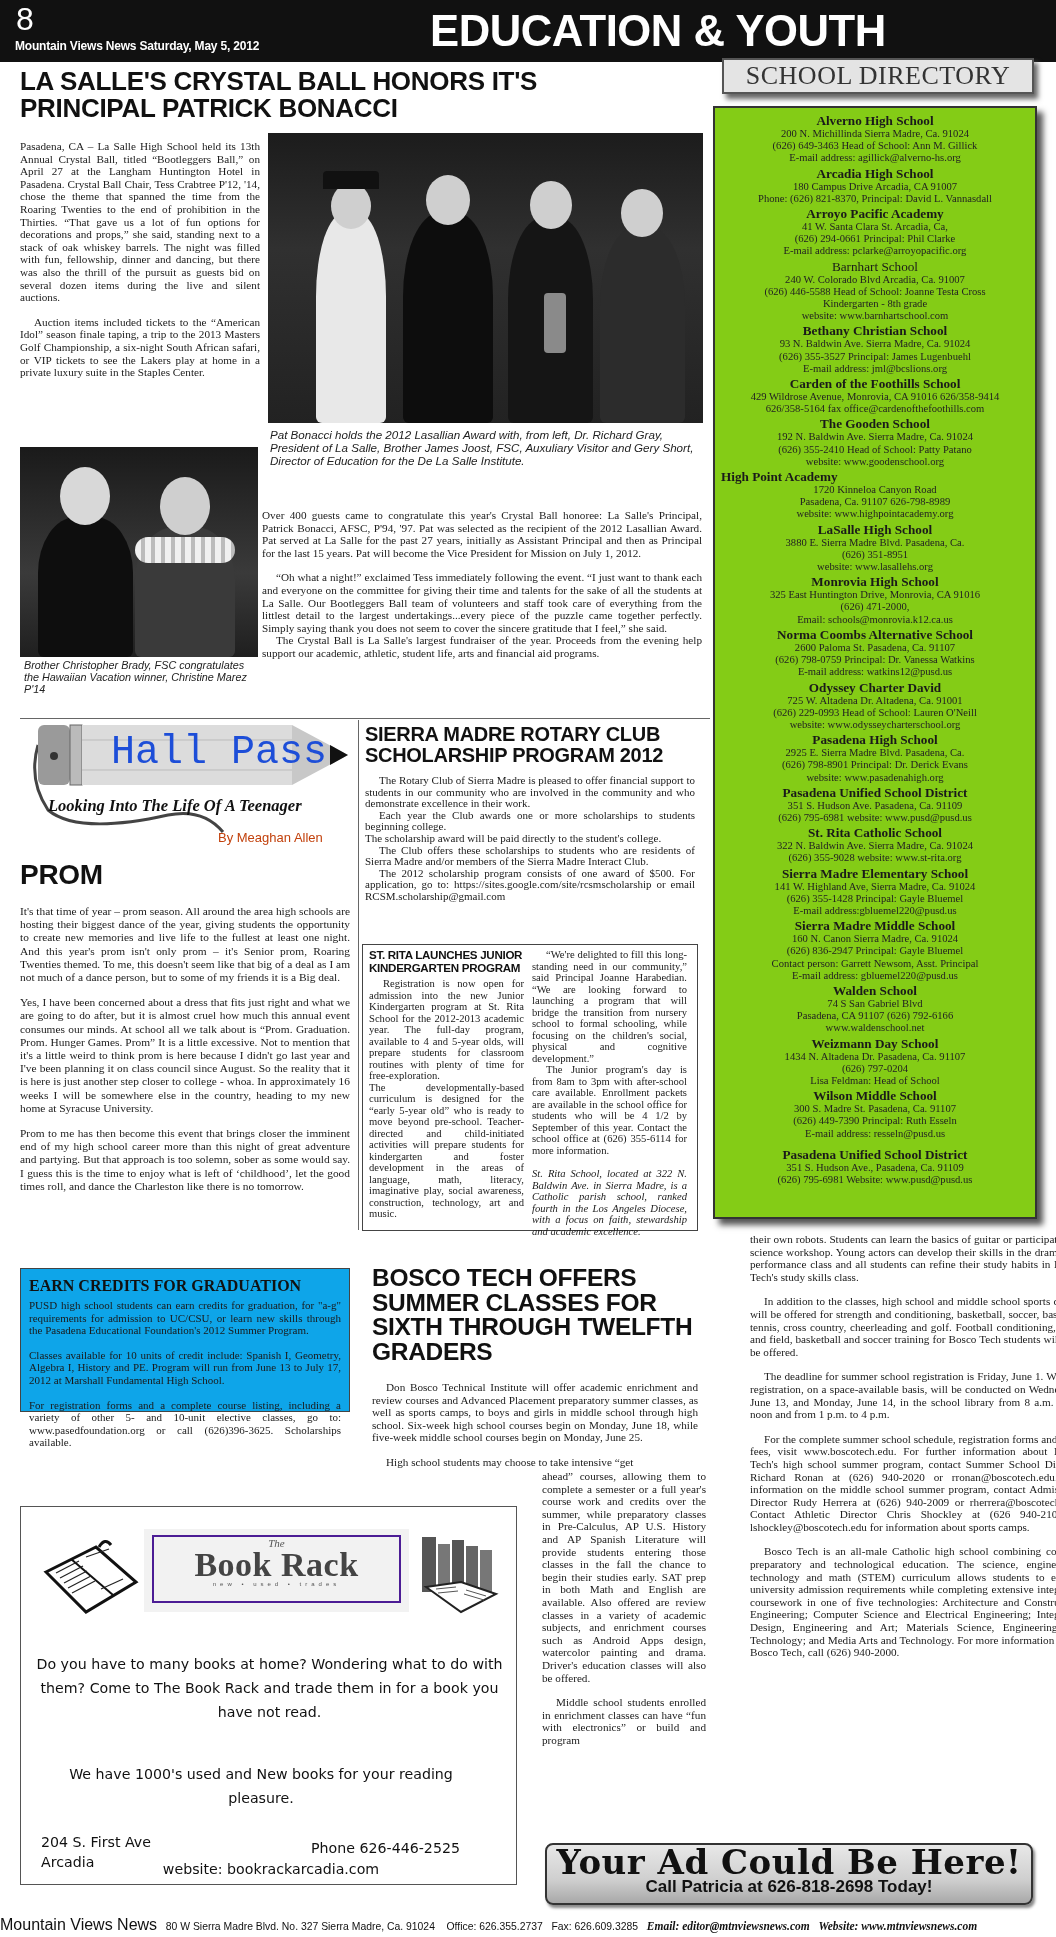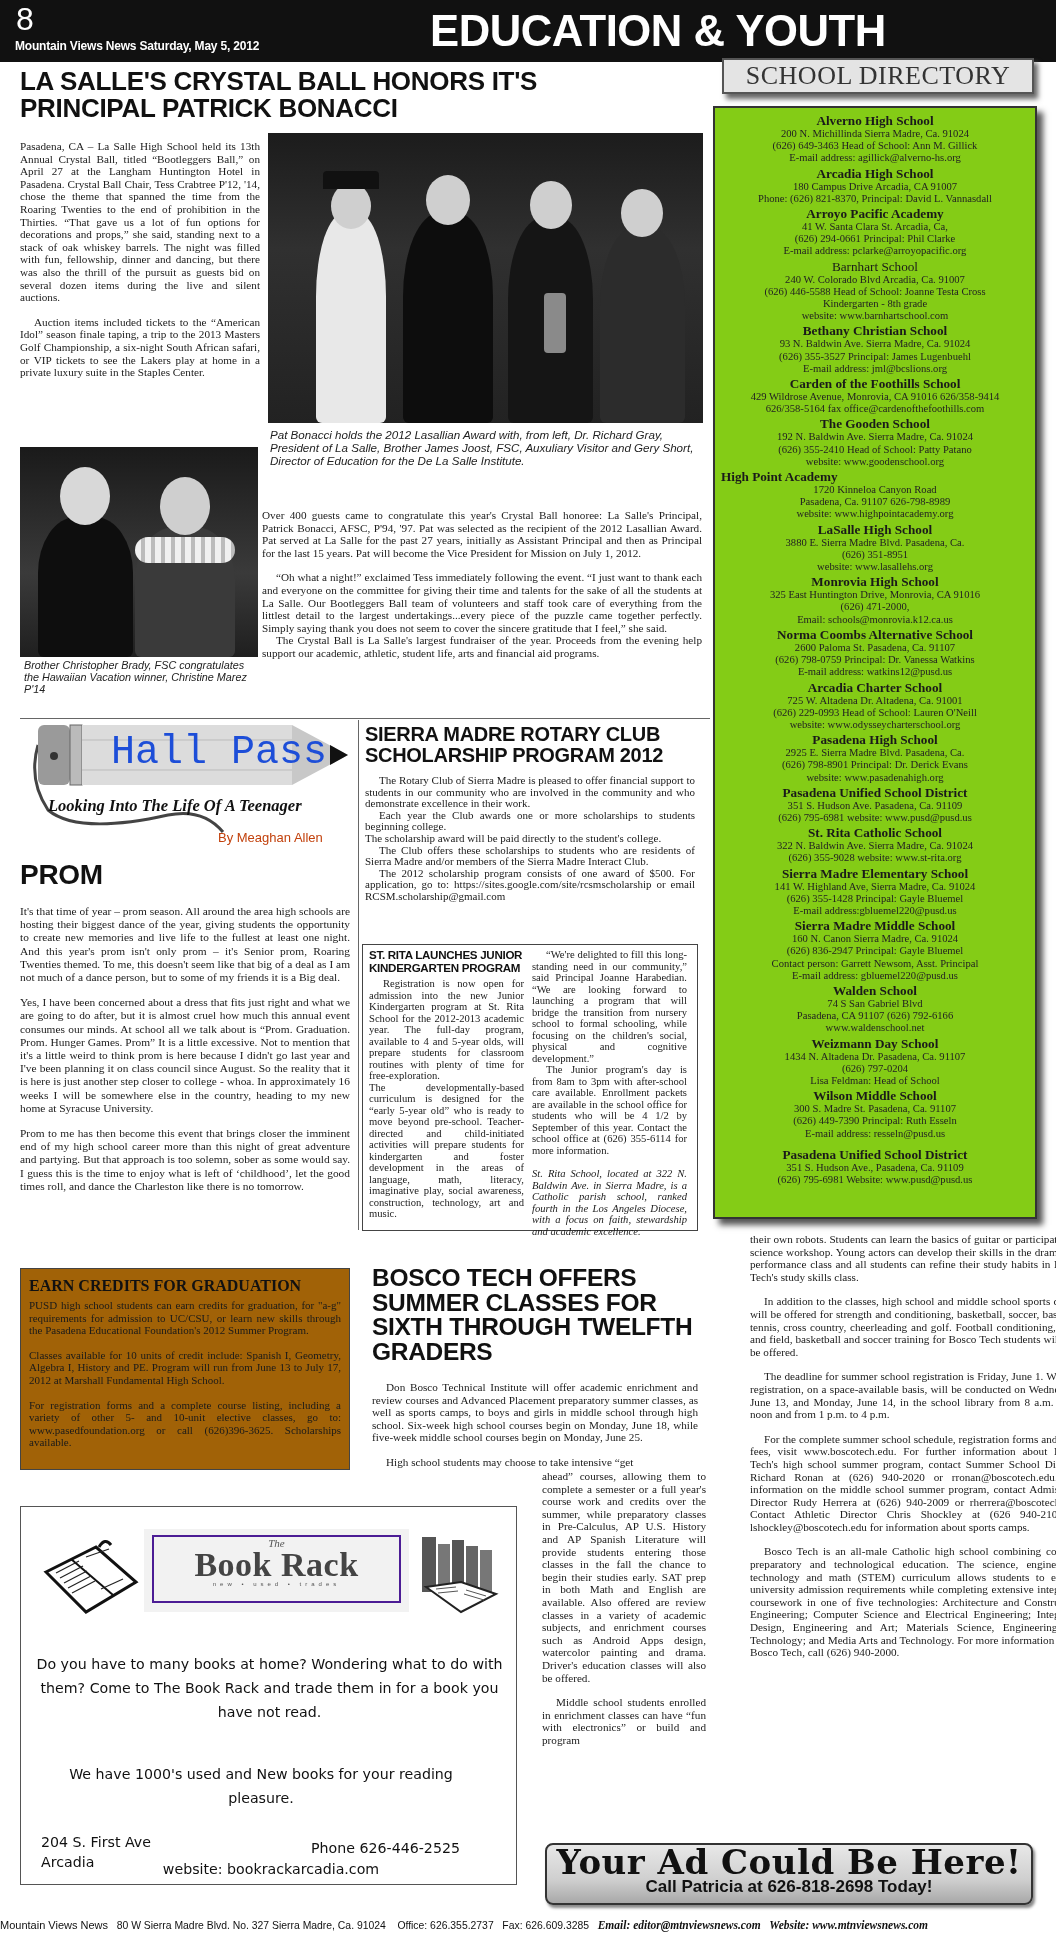--- a/index.html
+++ b/index.html
@@ -60,21 +60,21 @@
 
   
   #strita-box { left: 362px; top: 944px; width: 336px; height: 287px; border: 1.5px solid #444; padding: 4px 6px; display: flex; gap: 8px; }
   #strita-col1 { width: 155px; }
   #strita-col2 { width: 155px; }
   #strita-headline { font-size: 11.6px; line-height: 12.6px; margin-bottom: 4px; }
   .strita-text { font-size: 10.6px; line-height: 11.5px; text-align: justify; }
   .strita-italic { font-style: italic; }
 
   
-  #credits-box { left: 20px; top: 1268px; width: 330px; height: 202px; background: #a16207; border: 1.5px solid #444; padding: 8px 8px; }
+  #credits-box { left: 20px; top: 1268px; width: 330px; height: 144px; background: #0ea5e9; border: 1.5px solid #444; padding: 8px 8px; }
   #credits-headline { font-family: "Liberation Serif", serif; font-weight: bold; font-size: 16px; line-height: 18px; margin-bottom: 4px; color: #111; }
   #credits-body { font-size: 11px; line-height: 12.6px; text-align: justify; }
   #credits-body p { margin-bottom: 12px; }
 
   
   #bosco-headline { left: 372px; top: 1266px; width: 330px; font-size: 24.5px; line-height: 24.5px; }
   #bosco-body1 { left: 372px; top: 1381px; width: 326px; }
   #bosco-body2 { left: 542px; top: 1470px; width: 164px; }
   #bosco-body3 { left: 707px; top: 1233px; width: 332px; margin-left: 43px; }
 
@@ -210,21 +210,21 @@
     <div class="school-line">(626) 471-2000,</div>
     <div class="school-line">Email: schools@monrovia.k12.ca.us</div>
   </div>
   <div class="school">
     <div class="school-name">Norma Coombs Alternative School</div>
     <div class="school-line">2600 Paloma St.  Pasadena, Ca. 91107</div>
     <div class="school-line">(626) 798-0759 Principal: Dr. Vanessa Watkins</div>
     <div class="school-line">E-mail address: watkins12@pusd.us</div>
   </div>
   <div class="school">
-    <div class="school-name">Arcadia Charter School</div>
+    <div class="school-name">Odyssey Charter David</div>
     <div class="school-line">725 W. Altadena Dr.  Altadena, Ca. 91001</div>
     <div class="school-line">(626) 229-0993 Head of School: Lauren O'Neill</div>
     <div class="school-line">website: www.odysseycharterschool.org</div>
   </div>
   <div class="school">
     <div class="school-name">Pasadena High School</div>
     <div class="school-line">2925 E. Sierra Madre Blvd.  Pasadena, Ca.</div>
     <div class="school-line">(626) 798-8901 Principal: Dr. Derick Evans</div>
     <div class="school-line">website: www.pasadenahigh.org</div>
   </div>
@@ -393,19 +393,19 @@
   <div id="bookrack-phone" class="ad-text">Phone 626-446-2525</div>
   <div id="bookrack-website" class="ad-text">website: bookrackarcadia.com</div>
 </div>
 
 <div id="your-ad" class="abs">
   <div id="your-ad-title">Your Ad Could Be Here!</div>
   <div id="your-ad-sub">Call Patricia at 626-818-2698 Today!</div>
 </div>
 
 <div id="footer" class="abs">
-  <span style="font-size:11px;">Mountain Views News</span>&nbsp;&nbsp;
+  <span style="font-size:16px;">Mountain Views News</span>&nbsp;&nbsp;
   <span>80 W Sierra Madre Blvd.  No. 327   Sierra Madre, Ca.  91024</span>&nbsp;&nbsp;&nbsp;
   <span>Office:  626.355.2737</span>&nbsp;&nbsp;
   <span>Fax:  626.609.3285</span>&nbsp;&nbsp;
   <span class="em">Email: editor@mtnviewsnews.com</span>&nbsp;&nbsp;
   <span class="em">Website: www.mtnviewsnews.com</span>
 </div>
 
 </body></html>

